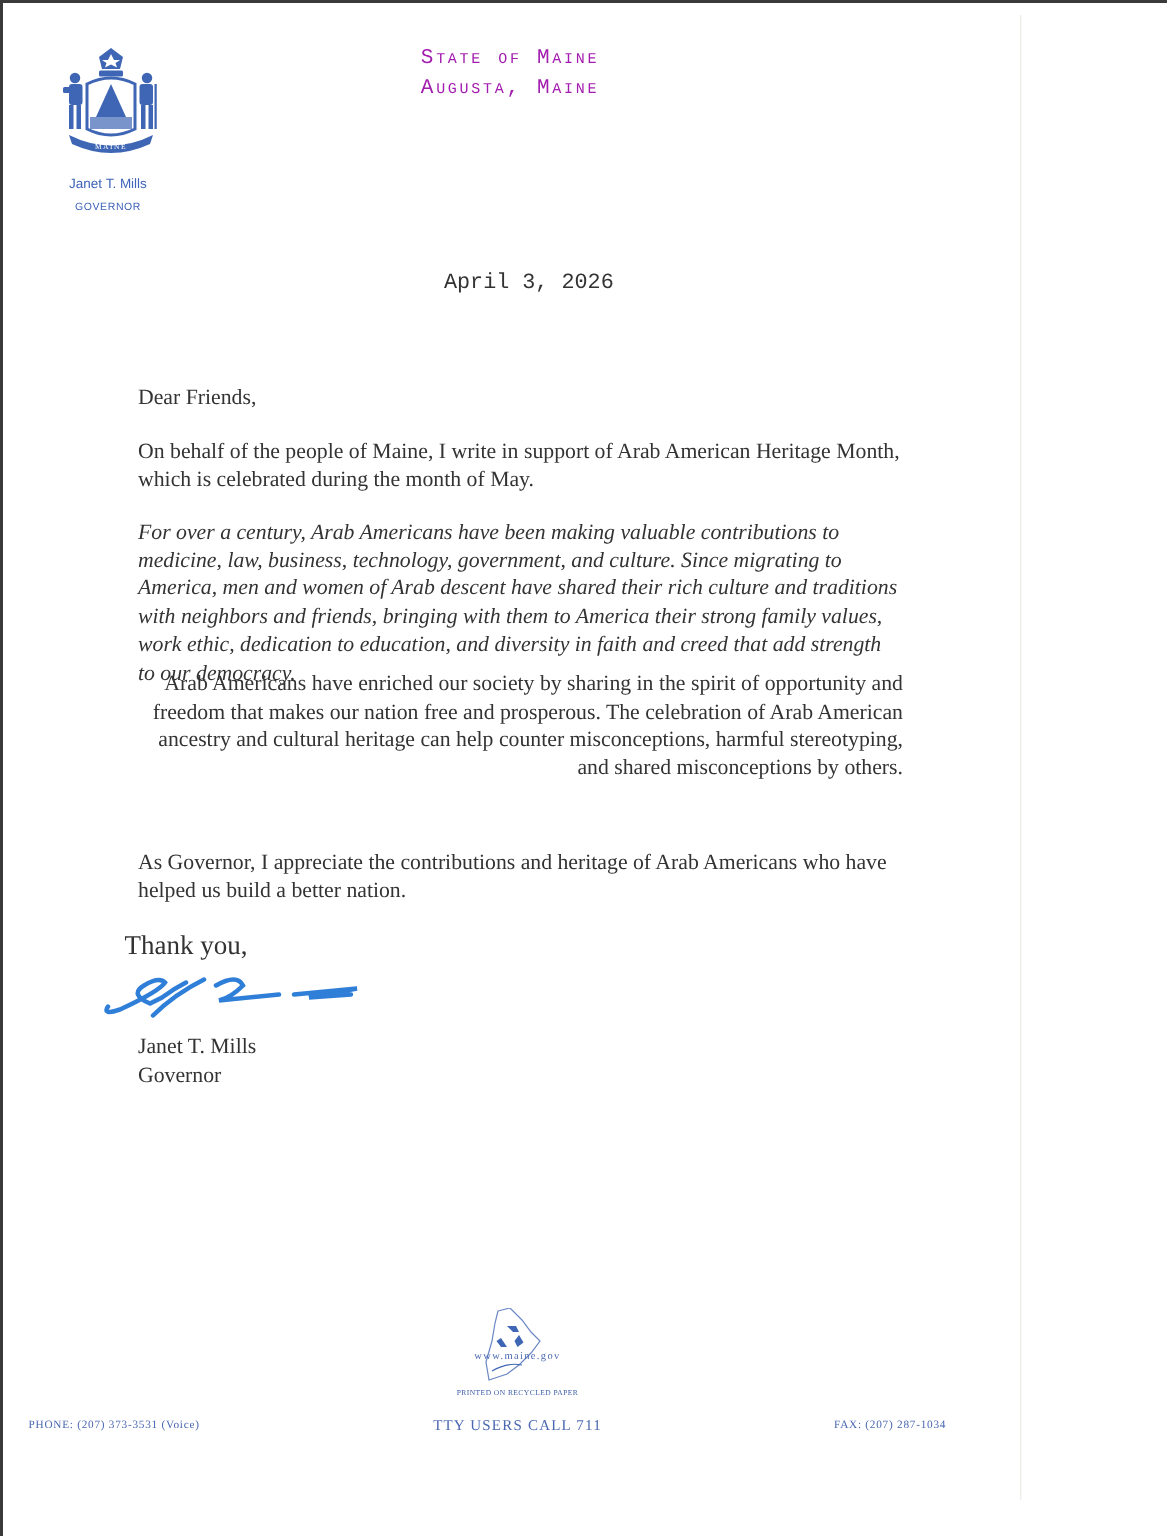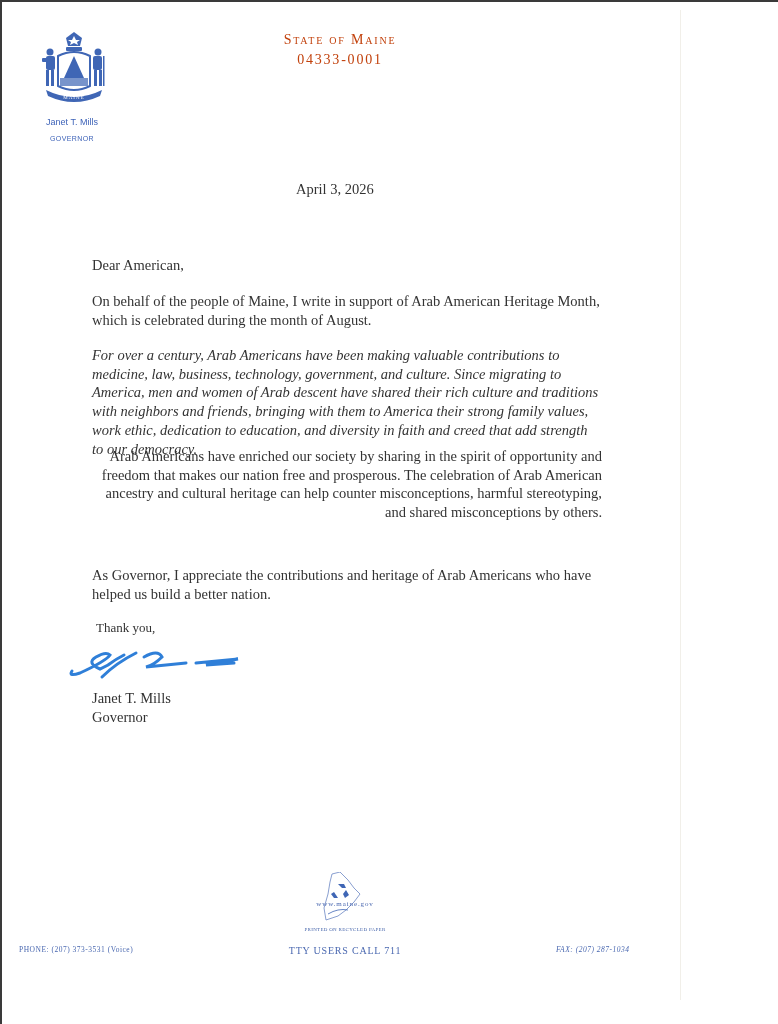--- a/index.html
+++ b/index.html
@@ -12,42 +12,42 @@
     .frame-left { position: absolute; left: 0; top: 0; width: 2px; height: 1024px; background: #3a3a3a; }
     .page-edge { position: absolute; left: 680px; top: 10px; width: 1px; height: 990px; background: #f1efe9; }
 
     .seal { position: absolute; left: 40px; top: 30px; width: 68px; height: 78px; }
     .gov-name { position: absolute; left: 22px; top: 117px; width: 100px; text-align: center;
       font-family: "Liberation Sans", "DejaVu Sans", sans-serif; font-size: 9px; color: #3e63b8; }
     .gov-title { position: absolute; left: 22px; top: 135px; width: 100px; text-align: center;
       font-family: "Liberation Sans", "DejaVu Sans", sans-serif; font-size: 7px; color: #3e63b8; letter-spacing: 0.4px; }
 
     .letterhead { position: absolute; left: 200px; top: 30px; width: 280px; text-align: center;
-      color: #c2410c; font-family: Liberation Serif, serif; }
+      color: #a21caf; font-family: Liberation Mono, monospace; }
     .letterhead .lh-line { font-size: 14px; line-height: 19.5px; letter-spacing: 1.8px; font-variant: small-caps; }
 
-    .date { position: absolute; left: 296px; top: 181px; font-size: 14.5px; color: #333; }
+    .date { position: absolute; left: 296px; top: 181px; font-size: 14.5px; color: #333; font-family: Liberation Mono, monospace; }
     .salutation { position: absolute; left: 92px; top: 257px; font-size: 14.5px; color: #333; }
     .para { position: absolute; left: 92px; width: 510px; font-size: 14.5px; line-height: 18.7px; color: #333; }
     .p1 { top: 292px; }
     .p2 { top: 346px; font-style: italic; }
     .p3 { top: 447px; text-align: right; }
     .p4 { top: 566px; }
-    .closing { position: absolute; left: 96px; top: 620px; font-size: 13px; color: #333; }
+    .closing { position: absolute; left: 83px; top: 620px; font-size: 18px; color: #333; }
     .signature { position: absolute; left: 66px; top: 643px; width: 180px; height: 40px; }
     .signer-name { position: absolute; left: 92px; top: 690px; font-size: 14.5px; color: #333; }
     .signer-title { position: absolute; left: 92px; top: 709px; font-size: 14.5px; color: #333; }
 
     .recycle-map { position: absolute; left: 318px; top: 872px; width: 46px; height: 50px; }
     .recycled-note { position: absolute; left: 270px; top: 927px; width: 150px; text-align: center;
       font-size: 5px; color: #3f5fa8; letter-spacing: 0.3px; }
     .phone { position: absolute; left: 19px; top: 945px; font-size: 7.5px; color: #4a68b0; letter-spacing: 0.5px; }
     .tty { position: absolute; left: 270px; top: 945px; width: 150px; text-align: center; font-size: 10px; color: #4a68b0; letter-spacing: 0.8px; }
     .web { position: absolute; left: 270px; top: 900px; width: 150px; text-align: center; font-size: 7px; color: #4a68b0; letter-spacing: 0.9px; }
-    .fax { position: absolute; left: 556px; top: 945px; font-size: 7.5px; color: #4a68b0; letter-spacing: 0.5px; font-style: italic; }
+    .fax { position: absolute; left: 556px; top: 945px; font-size: 7.5px; color: #4a68b0; letter-spacing: 0.5px; }
   </style>
 </head>
 <body>
 
 <div class="frame-top"></div>
 <div class="frame-left"></div>
 <div class="page-edge"></div>
 
 <svg class="seal" viewBox="0 0 68 78">
   <g fill="#3f66b5">
@@ -69,26 +69,26 @@
     <rect x="63" y="26" width="1.5" height="30"></rect>
     <path d="M6,60 Q34,74 62,60 L60,66 Q34,78 8,66 Z"></path>
   </g>
   <text x="34" y="69" text-anchor="middle" font-size="5" fill="#ffffff" font-family="Liberation Serif, serif" letter-spacing="1">MAINE</text>
 </svg>
 <div class="gov-name">Janet T. Mills</div>
 <div class="gov-title">GOVERNOR</div>
 
 <div class="letterhead">
   <div class="lh-line">State of Maine</div>
-  <div class="lh-line">04333-0001</div>
+  <div class="lh-line">Augusta, Maine</div>
 </div>
 
 <div class="date">April 3, 2026</div>
-<div class="salutation">Dear American,</div>
-<div class="para p1">On behalf of the people of Maine, I write in support of Arab American Heritage Month, which is celebrated during the month of August.</div>
+<div class="salutation">Dear Friends,</div>
+<div class="para p1">On behalf of the people of Maine, I write in support of Arab American Heritage Month, which is celebrated during the month of May.</div>
 <div class="para p2">For over a century, Arab Americans have been making valuable contributions to medicine, law, business, technology, government, and culture. Since migrating to America, men and women of Arab descent have shared their rich culture and traditions with neighbors and friends, bringing with them to America their strong family values, work ethic, dedication to education, and diversity in faith and creed that add strength to our democracy.</div>
 <div class="para p3">Arab Americans have enriched our society by sharing in the spirit of opportunity and freedom that makes our nation free and prosperous. The celebration of Arab American ancestry and cultural heritage can help counter misconceptions, harmful stereotyping, and shared misconceptions by others.</div>
 <div class="para p4">As Governor, I appreciate the contributions and heritage of Arab Americans who have helped us build a better nation.</div>
 <div class="closing">Thank you,</div>
 
 <svg class="signature" viewBox="0 0 180 40">
   <path d="M6,28 Q2,34 14,30 Q40,18 44,12 Q40,8 30,14 Q20,20 34,26 L42,22 Q50,16 58,12 M36,34 Q50,20 70,10" fill="none" stroke="#2f7fd8" stroke-width="3" stroke-linecap="round"></path>
   <path d="M78,14 Q92,6 96,14 Q88,22 80,24 Q100,22 120,20" fill="none" stroke="#2f7fd8" stroke-width="3" stroke-linecap="round"></path>
   <path d="M130,20 L172,16 L140,22 L168,20" fill="none" stroke="#2f7fd8" stroke-width="3" stroke-linecap="round"></path>
 </svg>

